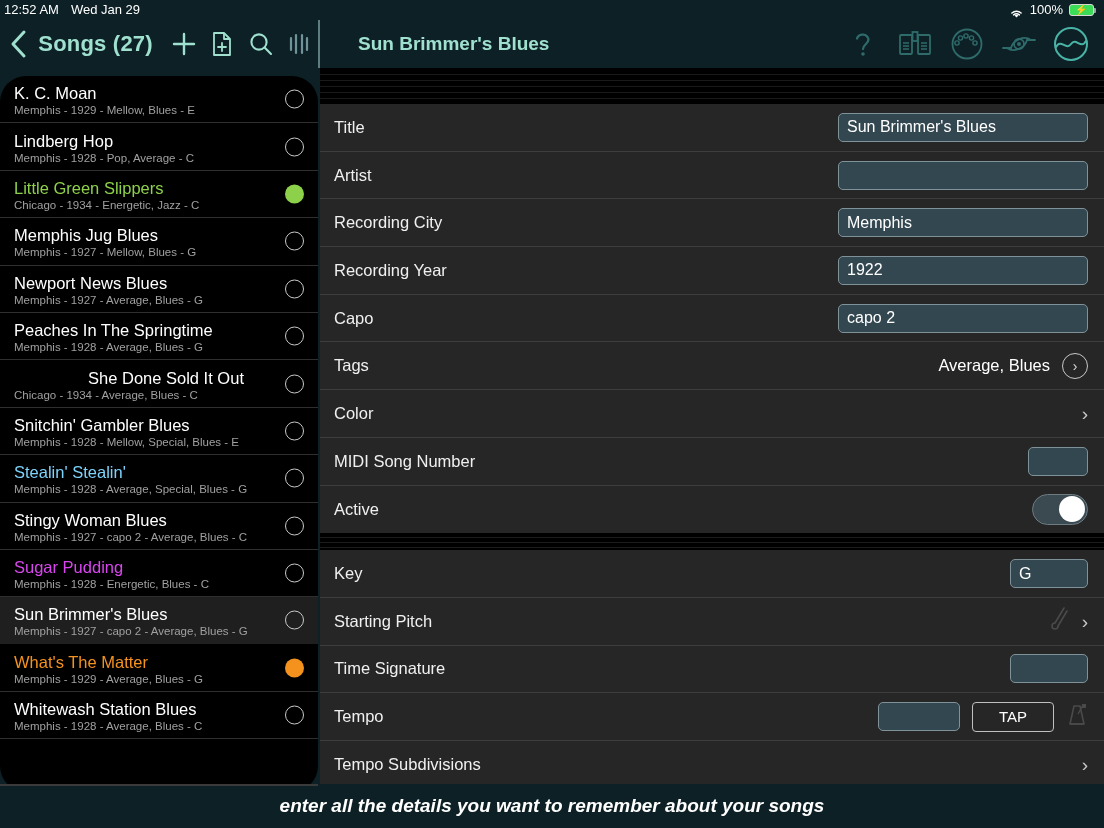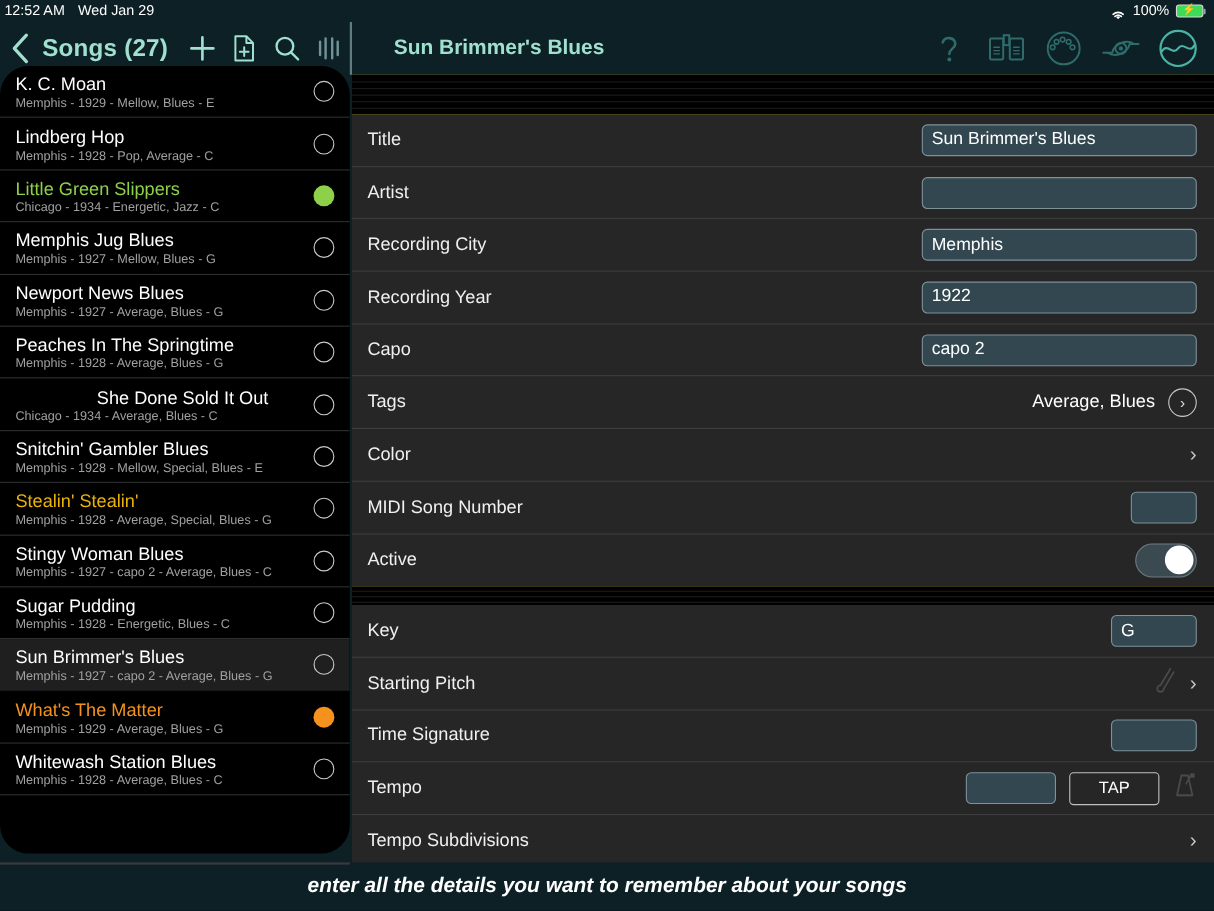--- a/index.html
+++ b/index.html
@@ -68,21 +68,21 @@
   .nav-tools { margin-left: auto; display: flex; align-items: center; gap: 10px; padding-right: 12px; }
   .tool { width: 42px; height: 42px; display: flex; align-items: center; justify-content: center; }
 
   .vsep {
     position: absolute; left: 318px; top: 20px; width: 1.5px; height: 48px;
     background: #5d7d80;
   }
 
   
   .songlist {
-    position: absolute; left: 0; top: 60px; width: 318px; height: 716px;
+    position: absolute; left: 0; top: 76px; width: 318px; height: 716px;
     background: #000000; overflow: hidden; border-radius: 26px;
   }
   .song-row {
     position: relative; height: 47.4px;
     border-bottom: 1px solid #2f2f2f;
     padding: 4px 0 0 14px;
     display: flex; flex-direction: column; justify-content: center;
   }
   .song-row.selected { background: #1f1f1f; border-bottom-color: #000; }
   .song-title { font-size: 16.5px; color: #ffffff; line-height: 19px; white-space: nowrap; }
@@ -303,31 +303,31 @@
         <div class="song-title" style="color: rgb(255, 255, 255); text-align: center;">She Done Sold It Out</div>
         <div class="song-sub">Chicago - 1934 - Average, Blues - C</div>
         <div class="song-dot"></div>
       </div>
       <div class="song-row">
         <div class="song-title" style="color: rgb(255, 255, 255);">Snitchin' Gambler Blues</div>
         <div class="song-sub">Memphis - 1928 - Mellow, Special, Blues - E</div>
         <div class="song-dot"></div>
       </div>
       <div class="song-row">
-        <div class="song-title" style="color: #eab308;">Stealin' Stealin'</div>
+        <div class="song-title" style="color: #7dd3fc;">Stealin' Stealin'</div>
         <div class="song-sub">Memphis - 1928 - Average, Special, Blues - G</div>
         <div class="song-dot"></div>
       </div>
       <div class="song-row">
         <div class="song-title" style="color: rgb(255, 255, 255);">Stingy Woman Blues</div>
         <div class="song-sub">Memphis - 1927 - capo 2 - Average, Blues - C</div>
         <div class="song-dot"></div>
       </div>
       <div class="song-row">
-        <div class="song-title" style="color: #ffffff;">Sugar Pudding</div>
+        <div class="song-title" style="color: #d946ef;">Sugar Pudding</div>
         <div class="song-sub">Memphis - 1928 - Energetic, Blues - C</div>
         <div class="song-dot"></div>
       </div>
       <div class="song-row selected">
         <div class="song-title" style="color: rgb(255, 255, 255);">Sun Brimmer's Blues</div>
         <div class="song-sub">Memphis - 1927 - capo 2 - Average, Blues - G</div>
         <div class="song-dot"></div>
       </div>
       <div class="song-row">
         <div class="song-title" style="color: rgb(245, 146, 30);">What's The Matter</div>

